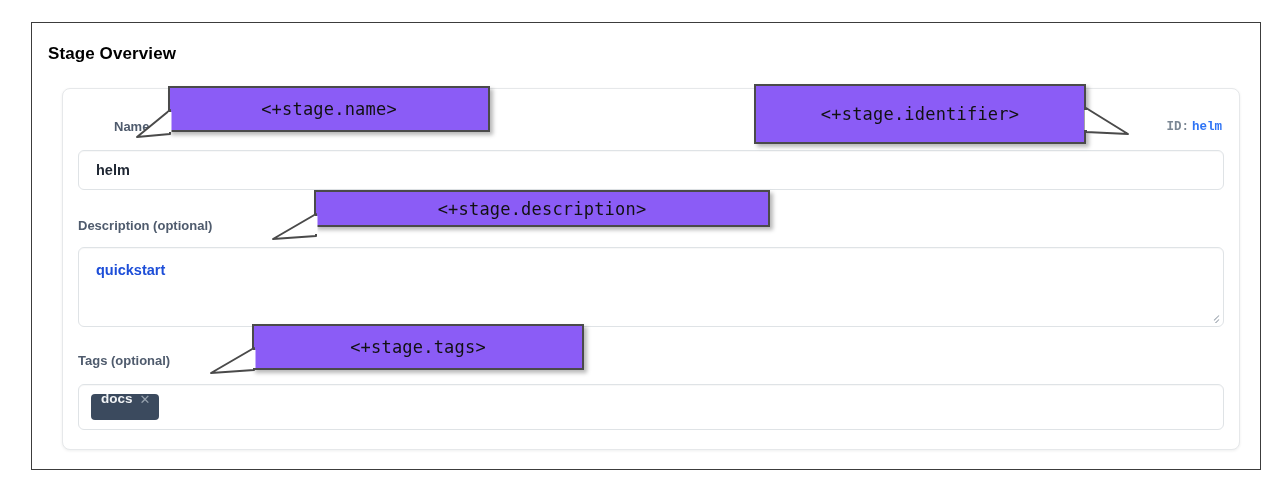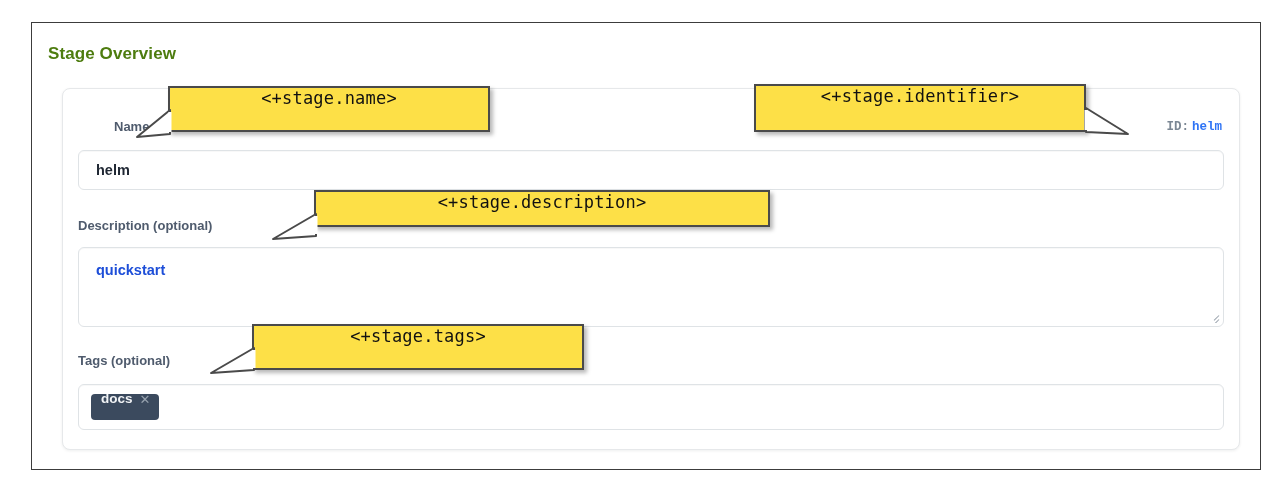--- a/index.html
+++ b/index.html
@@ -28,21 +28,21 @@
     background: #ffffff;
   }
 
   
   .section-title {
     position: absolute;
     left: 48px;
     top: 44px;
     font-size: 17px;
     font-weight: bold;
-    color: #4d7c0f;
+    color: #000000;
     letter-spacing: 0.1px;
     white-space: nowrap;
   }
 
   
   .card {
     position: absolute;
     left: 62px;
     top: 88px;
     width: 1178px;
@@ -163,45 +163,45 @@
   .tag-chip-remove {
     font-size: 13px;
     color: #97a2ae;
     line-height: 1;
     cursor: pointer;
   }
 
   
   .callout {
     position: absolute;
-    background: #fde047;
+    background: #8b5cf6;
     border: 2px solid #4a4a4a;
     box-shadow: 3px 3px 4px rgba(0,0,0,0.28);
     display: flex;
-    align-items: flex-start;
+    align-items: center;
     justify-content: center;
     z-index: 20;
   }
   .callout-text {
     font-family: "DejaVu Sans Mono", "Liberation Mono", monospace;
     font-size: 17px;
     color: #111111;
     white-space: nowrap;
     letter-spacing: 0.2px;
   }
   
   .callout-tail {
     position: absolute;
     z-index: 21;
     pointer-events: none;
   }
   .callout-tail svg { display: block; overflow: visible; }
 
   .callout-name { left: 168px; top: 86px;  width: 322px; height: 46px; }
-  .callout-id   { left: 754px; top: 84px;  width: 332px; height: 48px; }
+  .callout-id   { left: 754px; top: 84px;  width: 332px; height: 60px; }
   .callout-desc { left: 314px; top: 190px; width: 456px; height: 37px; }
   .callout-tags { left: 252px; top: 324px; width: 332px; height: 46px; }
 </style>
 </head>
 <body>
 
 <div id="screen">
 
   <div class="outer-frame"></div>
 

